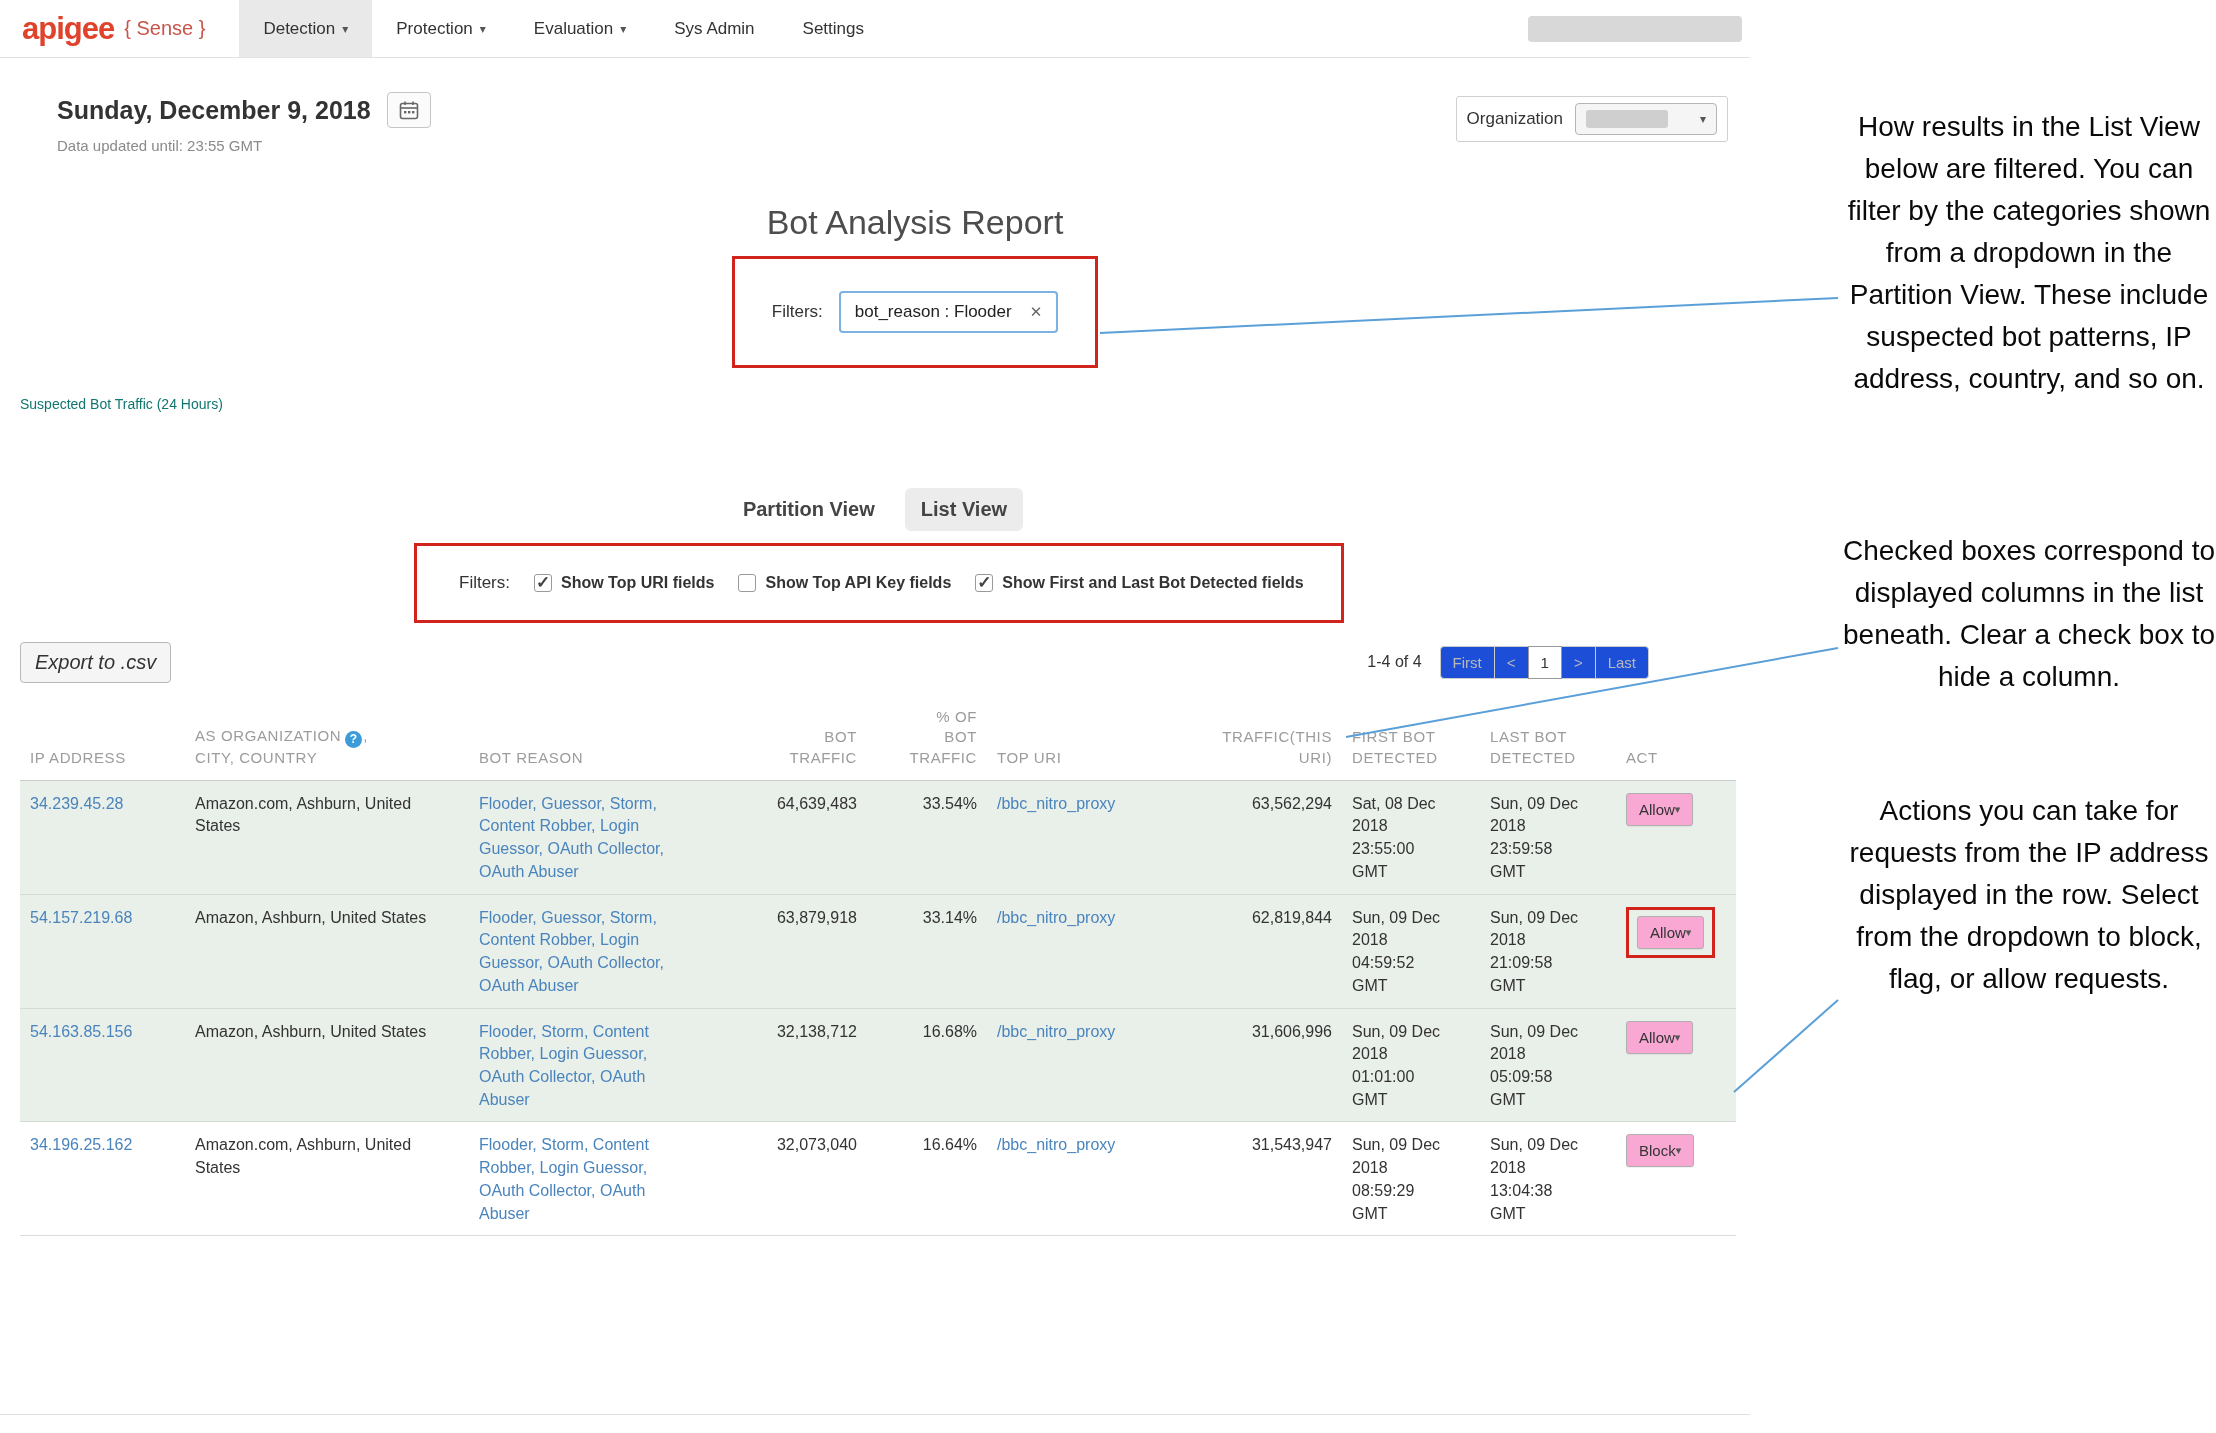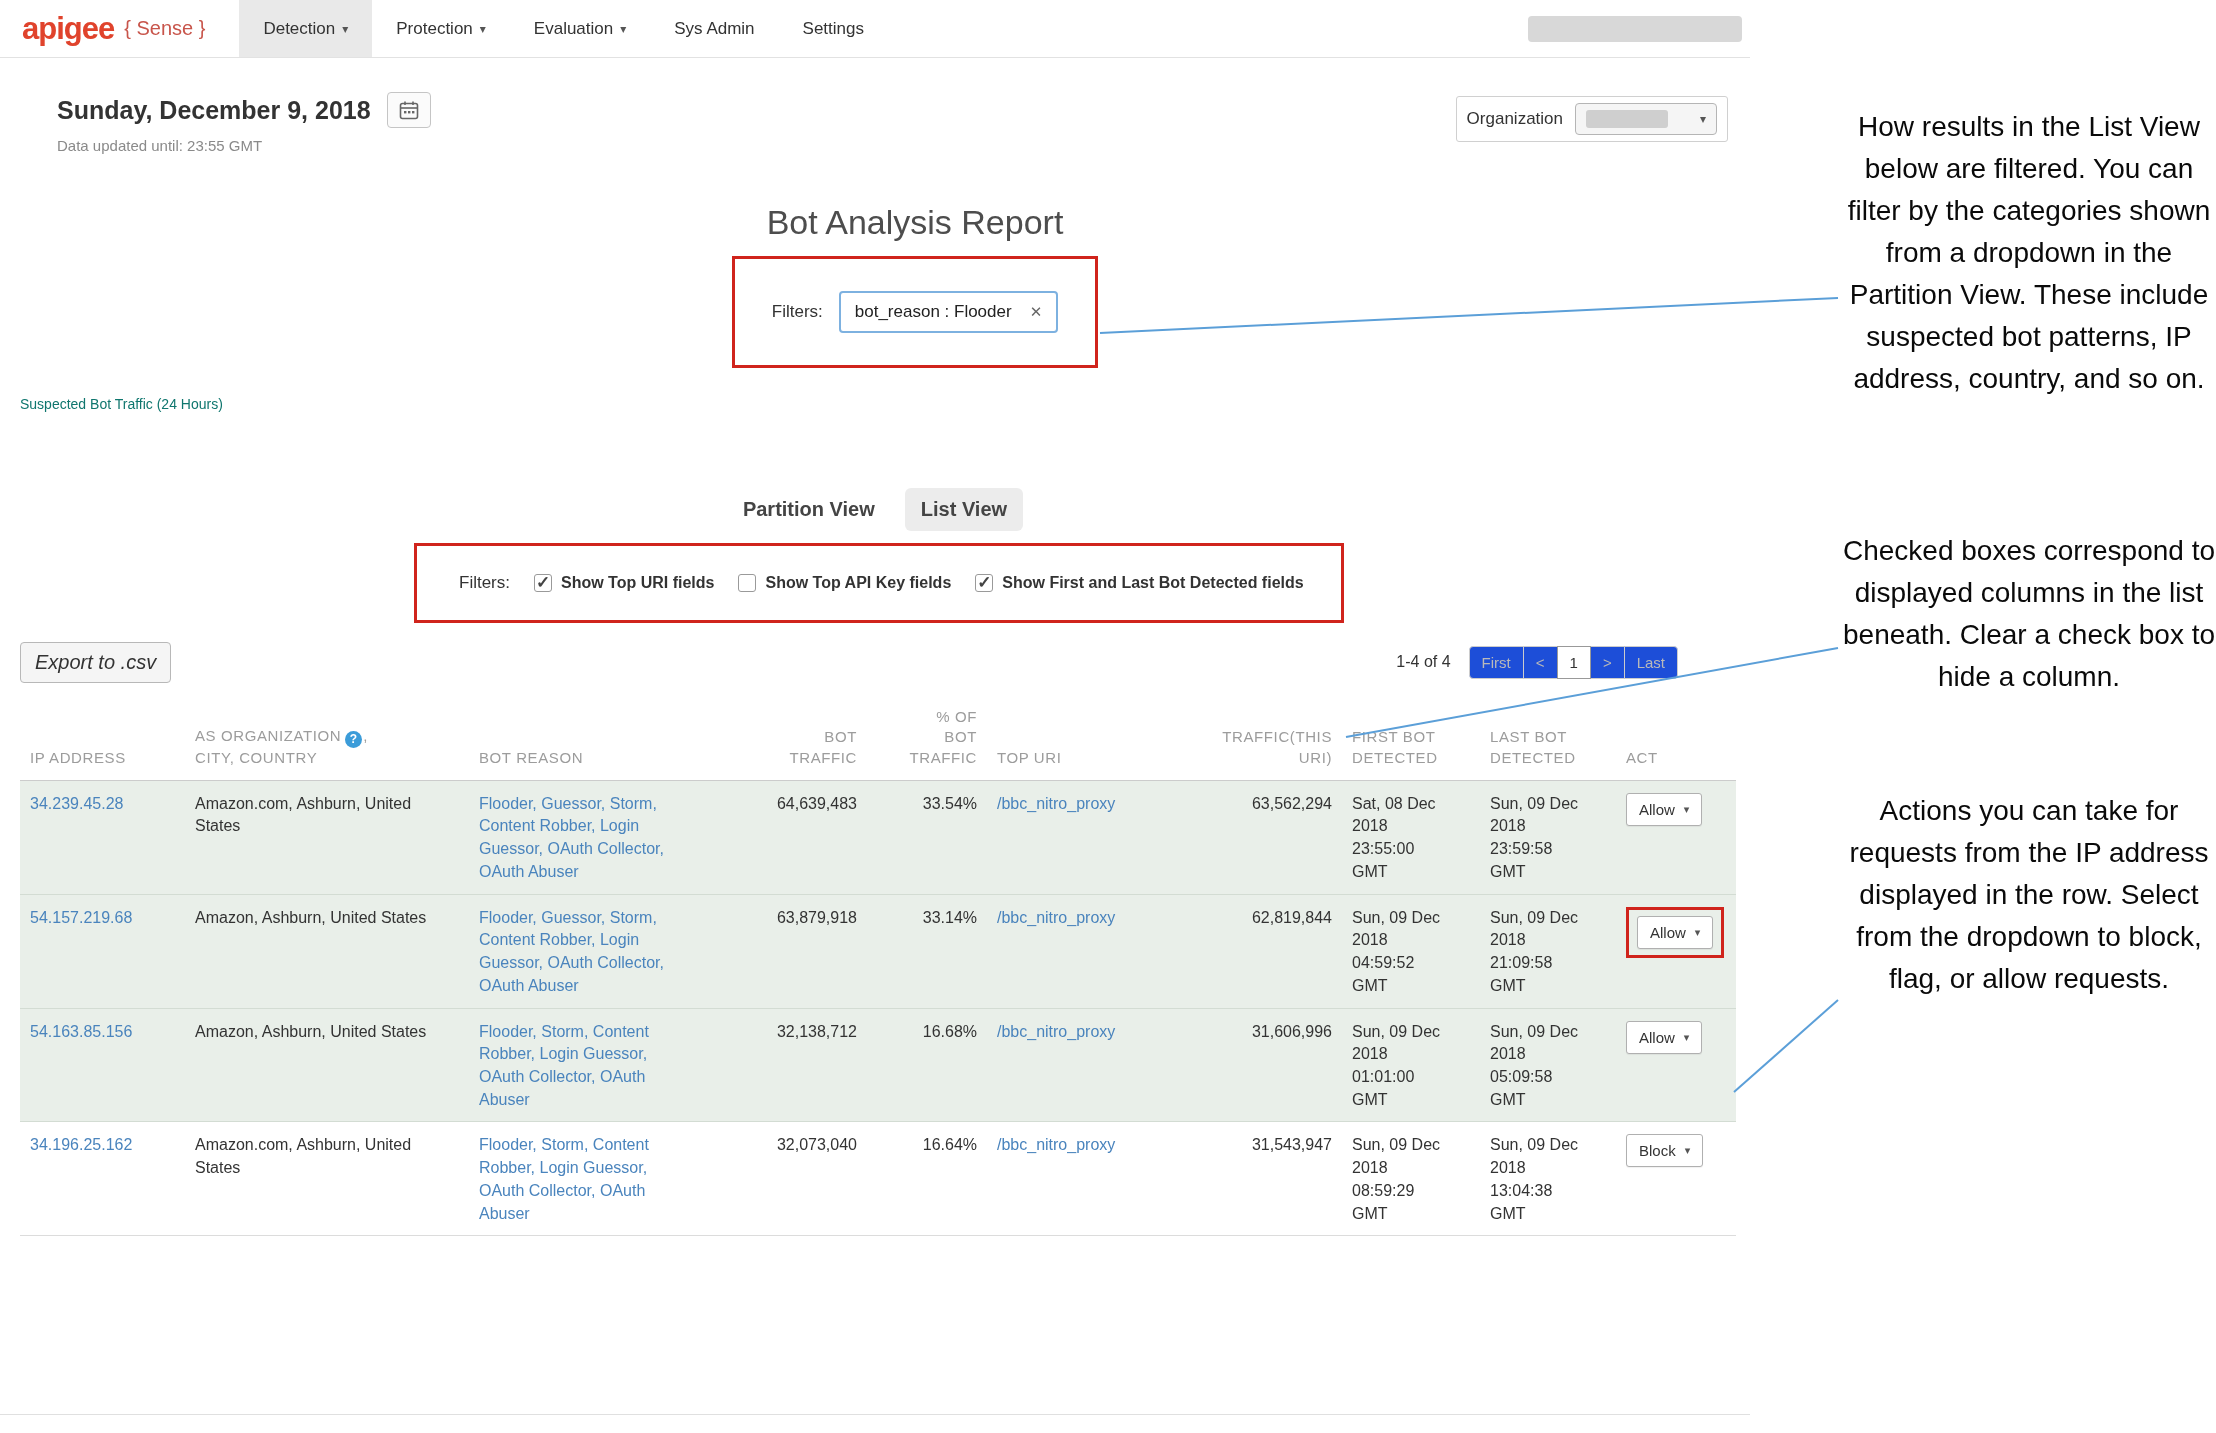--- a/index.html
+++ b/index.html
@@ -60,40 +60,40 @@
 
   .red-box-2 { margin: 12px 0 0 414px; width: 930px; height: 80px; display: flex; align-items: center; padding-left: 42px; gap: 24px; }
   .cb-item { display: flex; align-items: center; gap: 9px; font-size: 16px; font-weight: bold; color: #333; }
   .checkbox { width: 18px; height: 18px; border: 1px solid #9a9a9a; border-radius: 3px; background: #fff; position: relative; cursor: pointer; flex: none; }
   .checkbox .checkmark { display: none; position: absolute; top: -3px; left: 1px; font-size: 17px; color: #444; font-weight: bold; }
   .checkbox.checked .checkmark { display: block; }
 
   
   .toolbar { display: flex; align-items: center; margin-top: 20px; padding: 0 20px; height: 38px; }
   .export-btn { padding: 8px 14px; border: 1px solid #b8b8b8; border-radius: 4px; background: #f5f5f5; font-size: 20px; color: #333; font-family: inherit; cursor: pointer; font-style: italic; }
-  .toolbar-right { margin-left: auto; display: flex; align-items: center; gap: 18px; margin-right: 52px; }
+  .toolbar-right { margin-left: auto; display: flex; align-items: center; gap: 18px; margin-right: 81px; }
   .range-text { font-size: 16px; color: #333; }
   .pager { display: flex; }
   .page-btn { padding: 7px 12px; border: 1px solid #ccc; margin-left: -1px; font-size: 15px; color: #333; background: #fff; font-family: inherit; cursor: pointer; }
   .page-btn:first-child { border-radius: 4px 0 0 4px; margin-left: 0; }
   .page-btn:last-child { border-radius: 0 4px 4px 0; }
   .page-btn.disabled { color: #b9b9b9; background: #1d4ed8; text-align: center; }
   .page-btn.current { color: #333; background: #fff; border-color: #999; position: relative; z-index: 1; }
 
   
   .bot-table { margin: 16px 0 0 20px; width: 1716px; border-collapse: collapse; table-layout: fixed; }
   .bot-table th { vertical-align: bottom; text-align: left; font-weight: normal; font-size: 15px; color: #9c9c9c; letter-spacing: 0.6px; padding: 10px 10px 12px; line-height: 1.35; border-bottom: 1px solid #ccc; }
   .bot-table th.pre { white-space: pre-line; }
   .bot-table th.num, .bot-table td.num { text-align: right; }
   .bot-table td { vertical-align: top; padding: 12px 10px 10px; font-size: 16px; line-height: 1.42; border-bottom: 1px solid #dcdcdc; color: #333; }
   tr.green td { background: #e9efe9; border-bottom-color: #d3dcd3; }
   .link { color: #4a84bd; cursor: pointer; }
   .date-cell { white-space: pre-line; }
   .help-icon { display: inline-block; width: 17px; height: 17px; border-radius: 50%; background: #3b9cd9; color: #fff; font-size: 12px; font-weight: bold; text-align: center; line-height: 17px; margin: 0 1px 0 4px; vertical-align: -2px; cursor: pointer; }
-  .act-btn { display: inline-flex; align-items: center; gap: 9px; padding: 7px 12px; border: 1px solid #b0b0b0; border-radius: 3px; background: #ffffff; font-size: 15px; color: #333; font-family: inherit; cursor: pointer; box-shadow: 0 1px 1px rgba(0,0,0,0.06); }
+  .act-btn { display: inline-flex; align-items: center; gap: 0; padding: 7px 12px; border: 1px solid #b0b0b0; border-radius: 3px; background: #f9a8d4; font-size: 15px; color: #333; font-family: inherit; cursor: pointer; box-shadow: 0 1px 1px rgba(0,0,0,0.06); }
   .btn-caret { font-size: 11px; color: #555; }
   .red-ring { display: inline-block; border: 3px solid #d0241c; padding: 6px 8px; }
   .app-bottom-line { position: absolute; left: 0; top: 1414px; width: 1750px; border-top: 1px solid #e0e0e0; }
 
   
   .annotation { position: absolute; left: 1843px; width: 372px; font-size: 28px; line-height: 42px; color: #0a0a0a; text-align: center; }
   .annotation-1 { top: 106px; }
   .annotation-2 { top: 530px; }
   .annotation-3 { top: 790px; }
 

